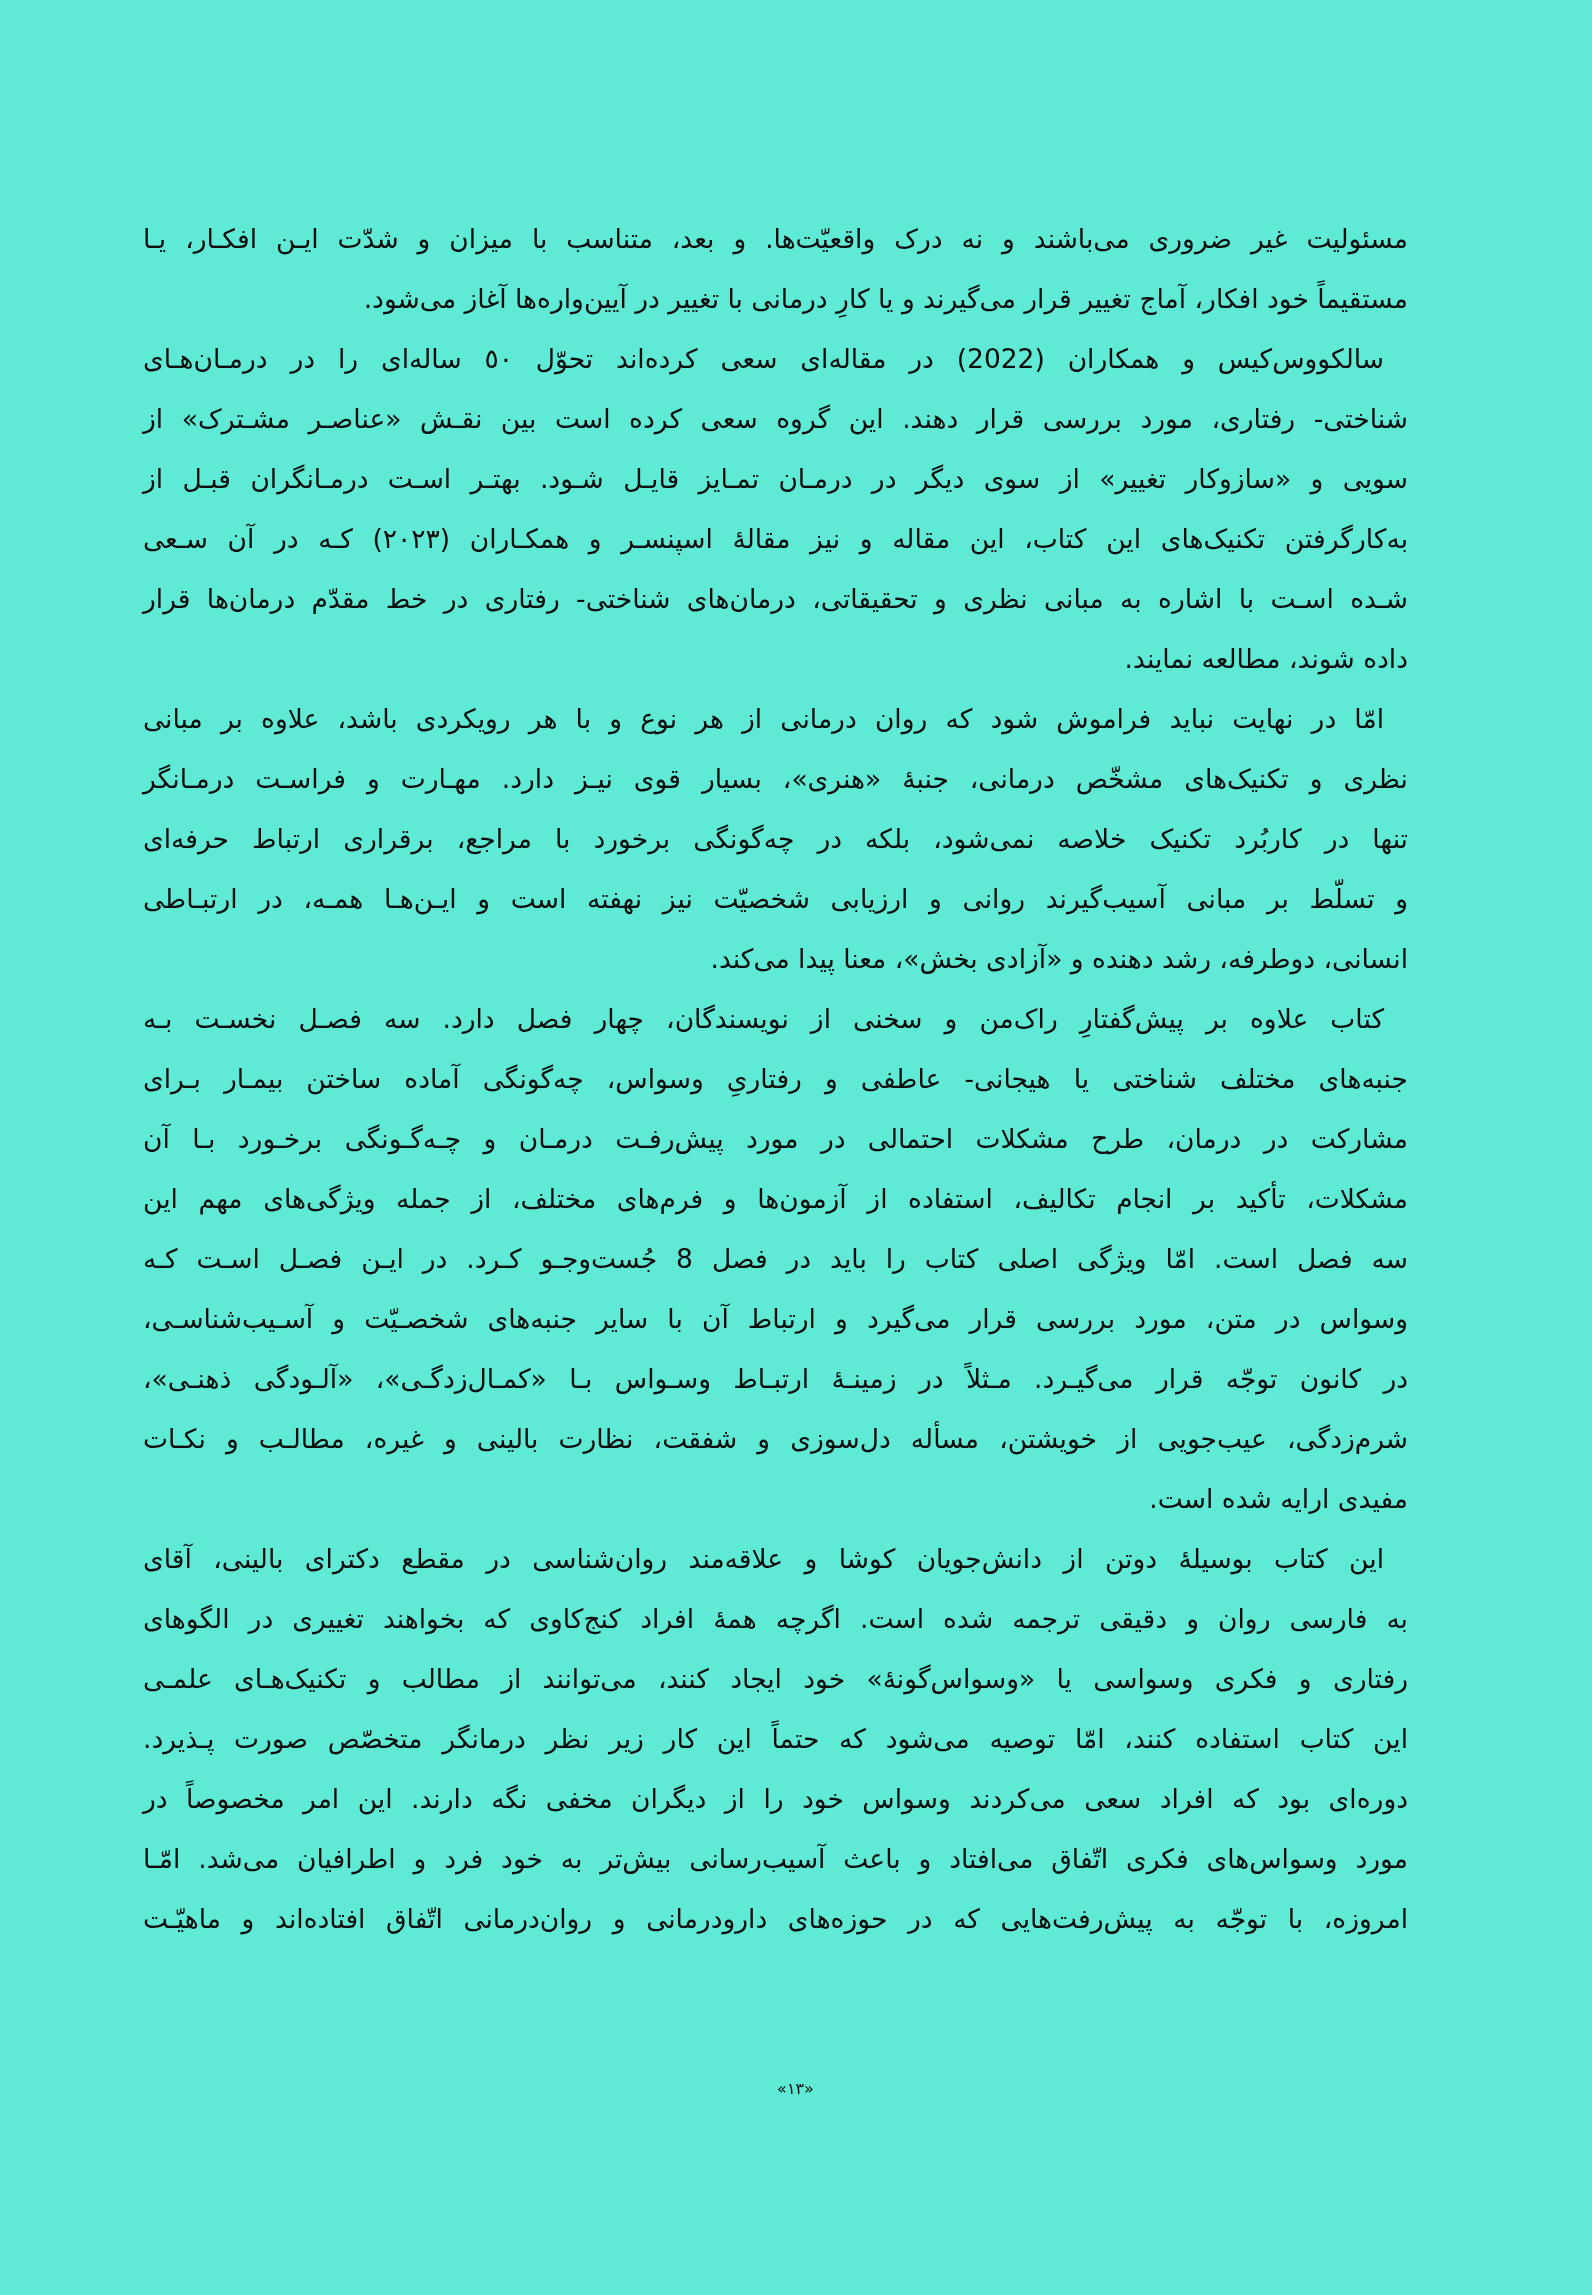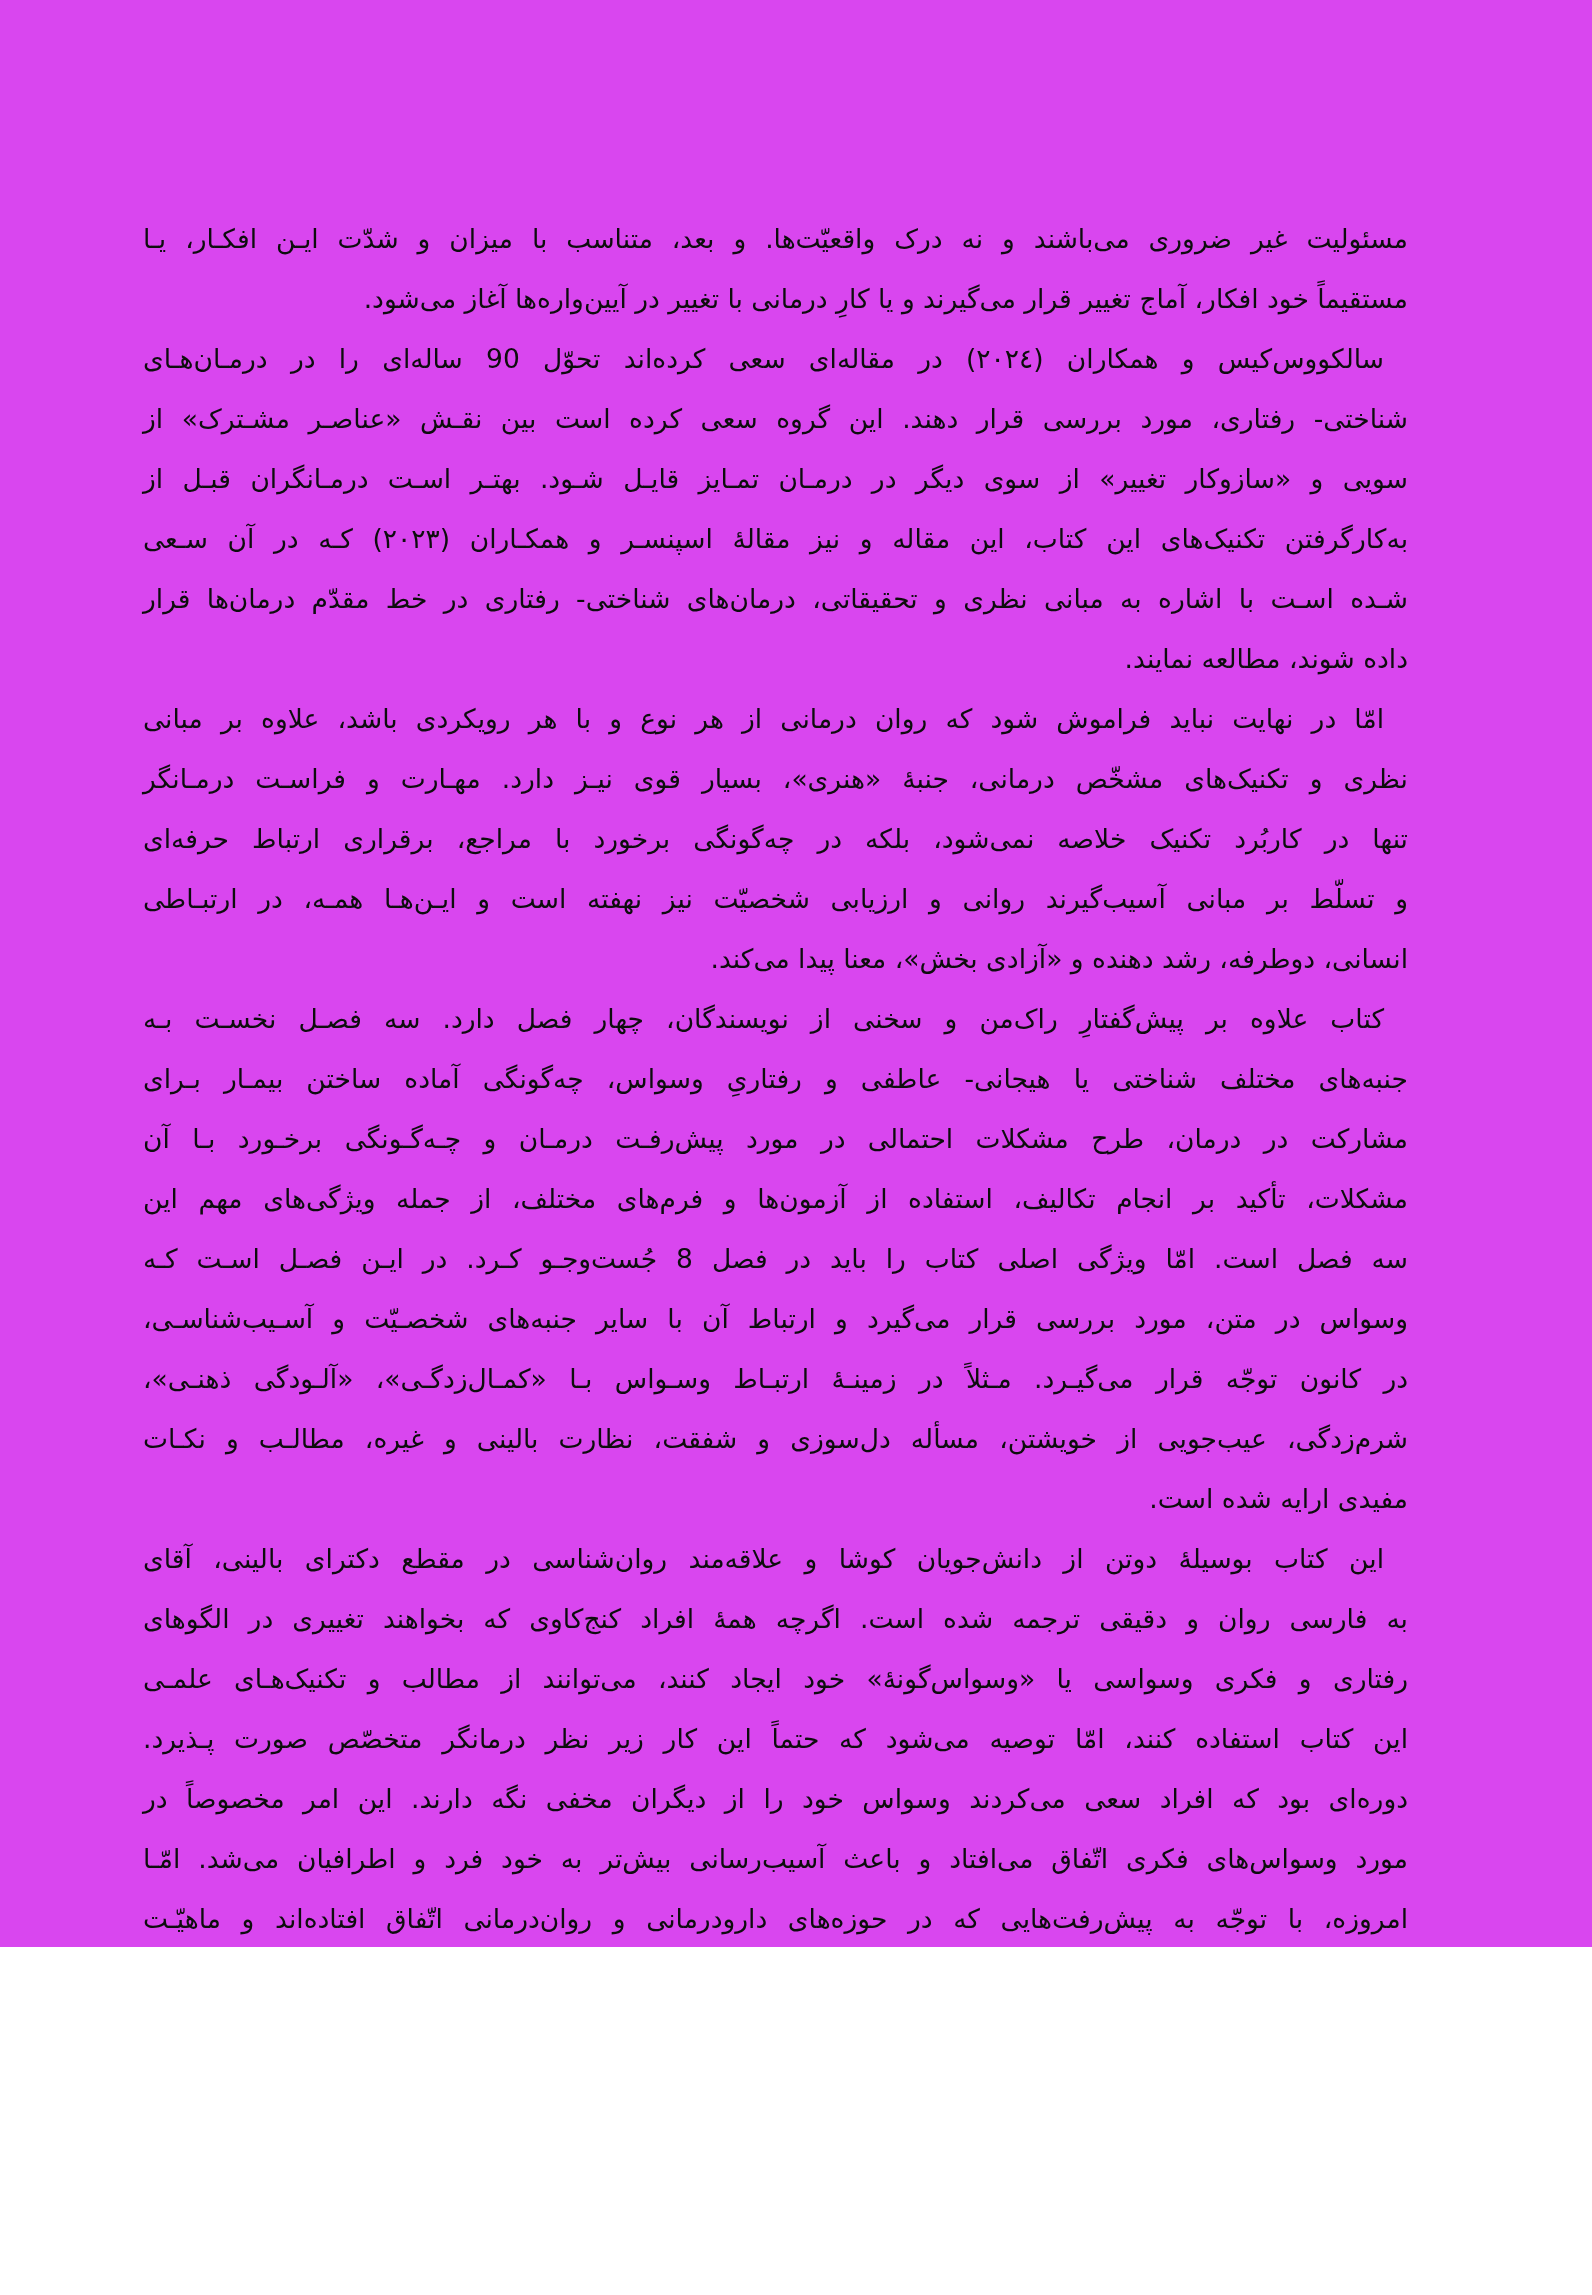--- a/index.html
+++ b/index.html
@@ -3,22 +3,22 @@
 <meta charset="utf-8">
 <style>
   html, body {
     margin: 0;
     padding: 0;
     background: #ffffff;
   }
   .page {
     position: relative;
     width: 1593px;
-    height: 1947px;
-    background: #d946ef;
+    height: 2295px;
+    background: #5eead4;
     overflow: hidden;
     direction: rtl;
     font-family: "DejaVu Sans", sans-serif;
     color: #0d0d0d;
   }
   .text-block {
     position: absolute;
     top: 209px;
     right: 184px;
     width: 1265px;
@@ -54,21 +54,21 @@
 </head>
 <body>
 
 <div class="page">
 
   <div class="text-block">
 
     <div class="line">مسئولیت غیر ضروری می‌باشند و نه درک واقعیّت‌ها. و بعد، متناسب با میزان و شدّت ایـن افکـار، یـا</div>
     <div class="line end">مستقیماً خود افکار، آماج تغییر قرار می‌گیرند و یا کارِ درمانی با تغییر در آیین‌واره‌ها آغاز می‌شود.</div>
 
-    <div class="line indent">سالکووس‌کیس و همکاران (٢٠٢٤) در مقاله‌ای سعی کرده‌اند تحوّل 90 ساله‌ای را در درمـان‌هـای</div>
+    <div class="line indent">سالکووس‌کیس و همکاران (2022) در مقاله‌ای سعی کرده‌اند تحوّل ٥٠ ساله‌ای را در درمـان‌هـای</div>
     <div class="line">شناختی- رفتاری، مورد بررسی قرار دهند. این گروه سعی کرده است بین نقـش «عناصـر مشـترک» از</div>
     <div class="line">سویی و «سازوکار تغییر» از سوی دیگر در درمـان تمـایز قایـل شـود. بهتـر اسـت درمـانگران قبـل از</div>
     <div class="line">به‌کارگرفتن تکنیک‌های این کتاب، این مقاله و نیز مقالهٔ اسپنسـر و همکـاران (٢٠٢٣) کـه در آن سـعی</div>
     <div class="line">شـده اسـت با اشاره به مبانی نظری و تحقیقاتی، درمان‌های شناختی- رفتاری در خط مقدّم درمان‌ها قرار</div>
     <div class="line end">داده شوند، مطالعه نمایند.</div>
 
     <div class="line indent">امّا در نهایت نباید فراموش شود که روان درمانی از هر نوع و با هر رویکردی باشد، علاوه بر مبانی</div>
     <div class="line">نظری و تکنیک‌های مشخّص درمانی، جنبهٔ «هنری»، بسیار قوی نیـز دارد. مهـارت و فراسـت درمـانگر</div>
     <div class="line">تنها در کاربُرد تکنیک خلاصه نمی‌شود، بلکه در چه‌گونگی برخورد با مراجع، برقراری ارتباط حرفه‌ای</div>
     <div class="line">و تسلّط بر مبانی آسیب‌گیرند روانی و ارزیابی شخصیّت نیز نهفته است و ایـن‌هـا همـه، در ارتبـاطی</div>

